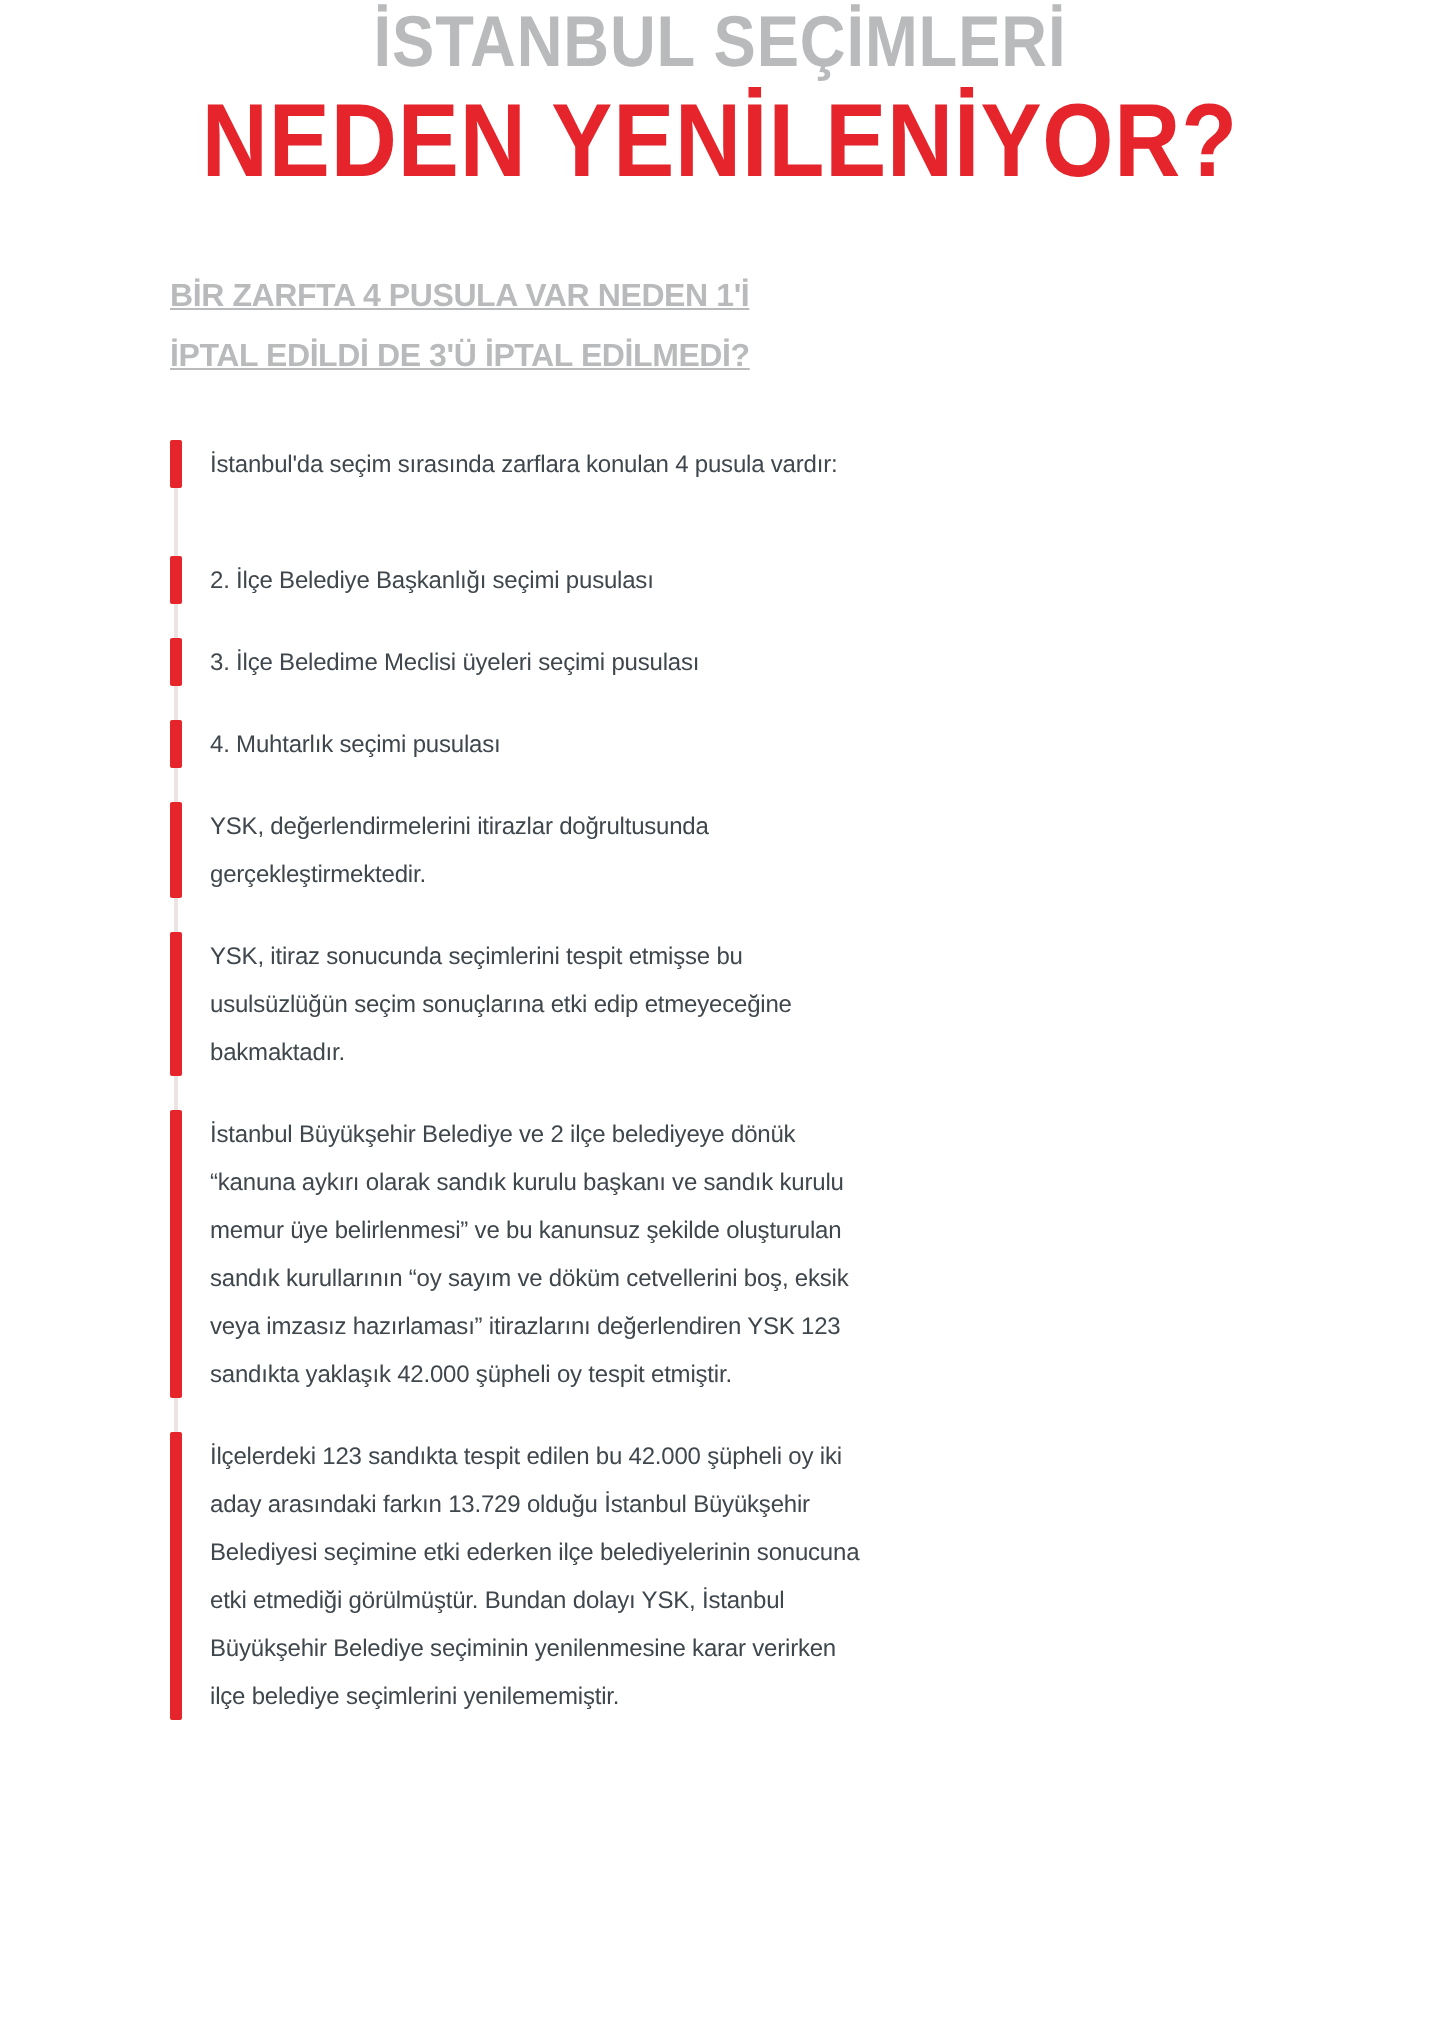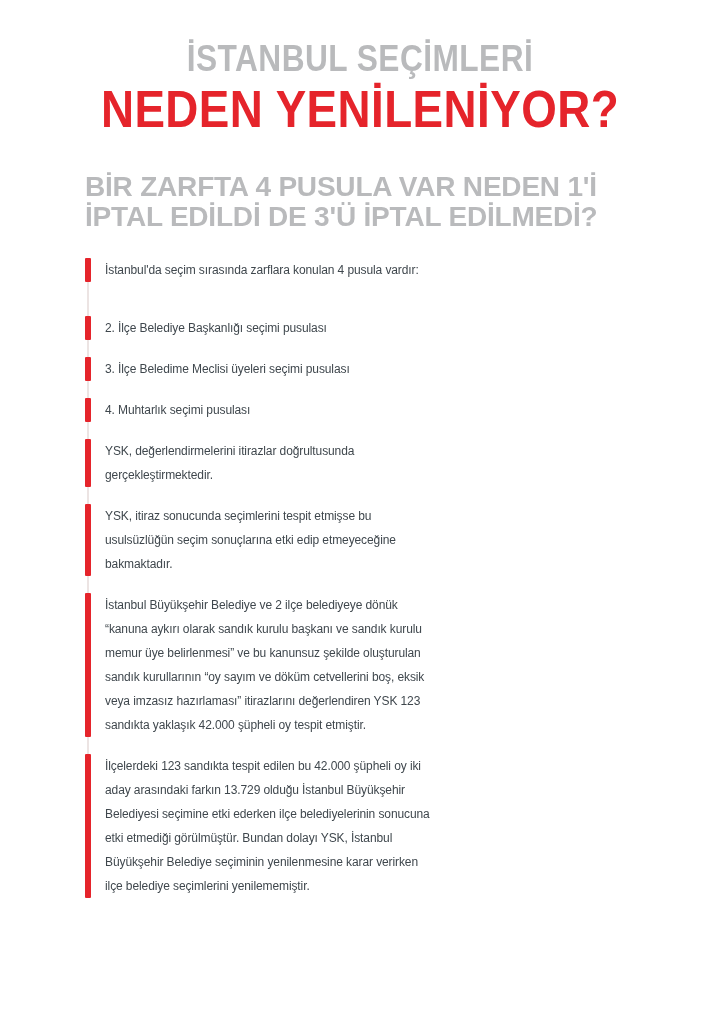--- a/index.html
+++ b/index.html
@@ -5,21 +5,21 @@
   html, body { margin: 0; padding: 0; background: #ffffff; }
   .page {
     position: relative;
     width: 720px;
     height: 1016px;
     background: var(--bg, #ffffff);
     overflow: hidden;
     font-family: "Liberation Sans", "DejaVu Sans", sans-serif;
   }
   
-  .masthead { padding-top: 38px; text-align: center; }
+  .masthead { text-align: center; }
   .title-line1 {
     margin: 0;
     font-size: 36px;
     line-height: 42px;
     font-weight: 700;
     color: var(--gray, #b9babc);
     letter-spacing: 0.5px;
     transform: scaleX(0.88);
     transform-origin: 50% 50%;
     white-space: nowrap;
@@ -31,25 +31,26 @@
     font-weight: 700;
     color: var(--red, #e5242b);
     letter-spacing: 0.5px;
     transform: scaleX(0.88);
     transform-origin: 50% 50%;
     white-space: nowrap;
   }
   
   .question-block { margin: 36px 0 0 85px; }
   .q {
-    font-size: 28px;
+    font-size: 16px;
     line-height: 30px;
     font-weight: 700;
     letter-spacing: -0.2px;
     white-space: nowrap;
+    text-decoration: underline;
   }
   .q.gray { color: var(--gray, #b9babc); }
   .q.red  { color: var(--red, #e5242b); }
   .q.first-red { margin-top: 8px; }
   
   .bullet-list {
     position: relative;
     margin: 26px 0 0 85px;
     padding-right: 60px;
   }

